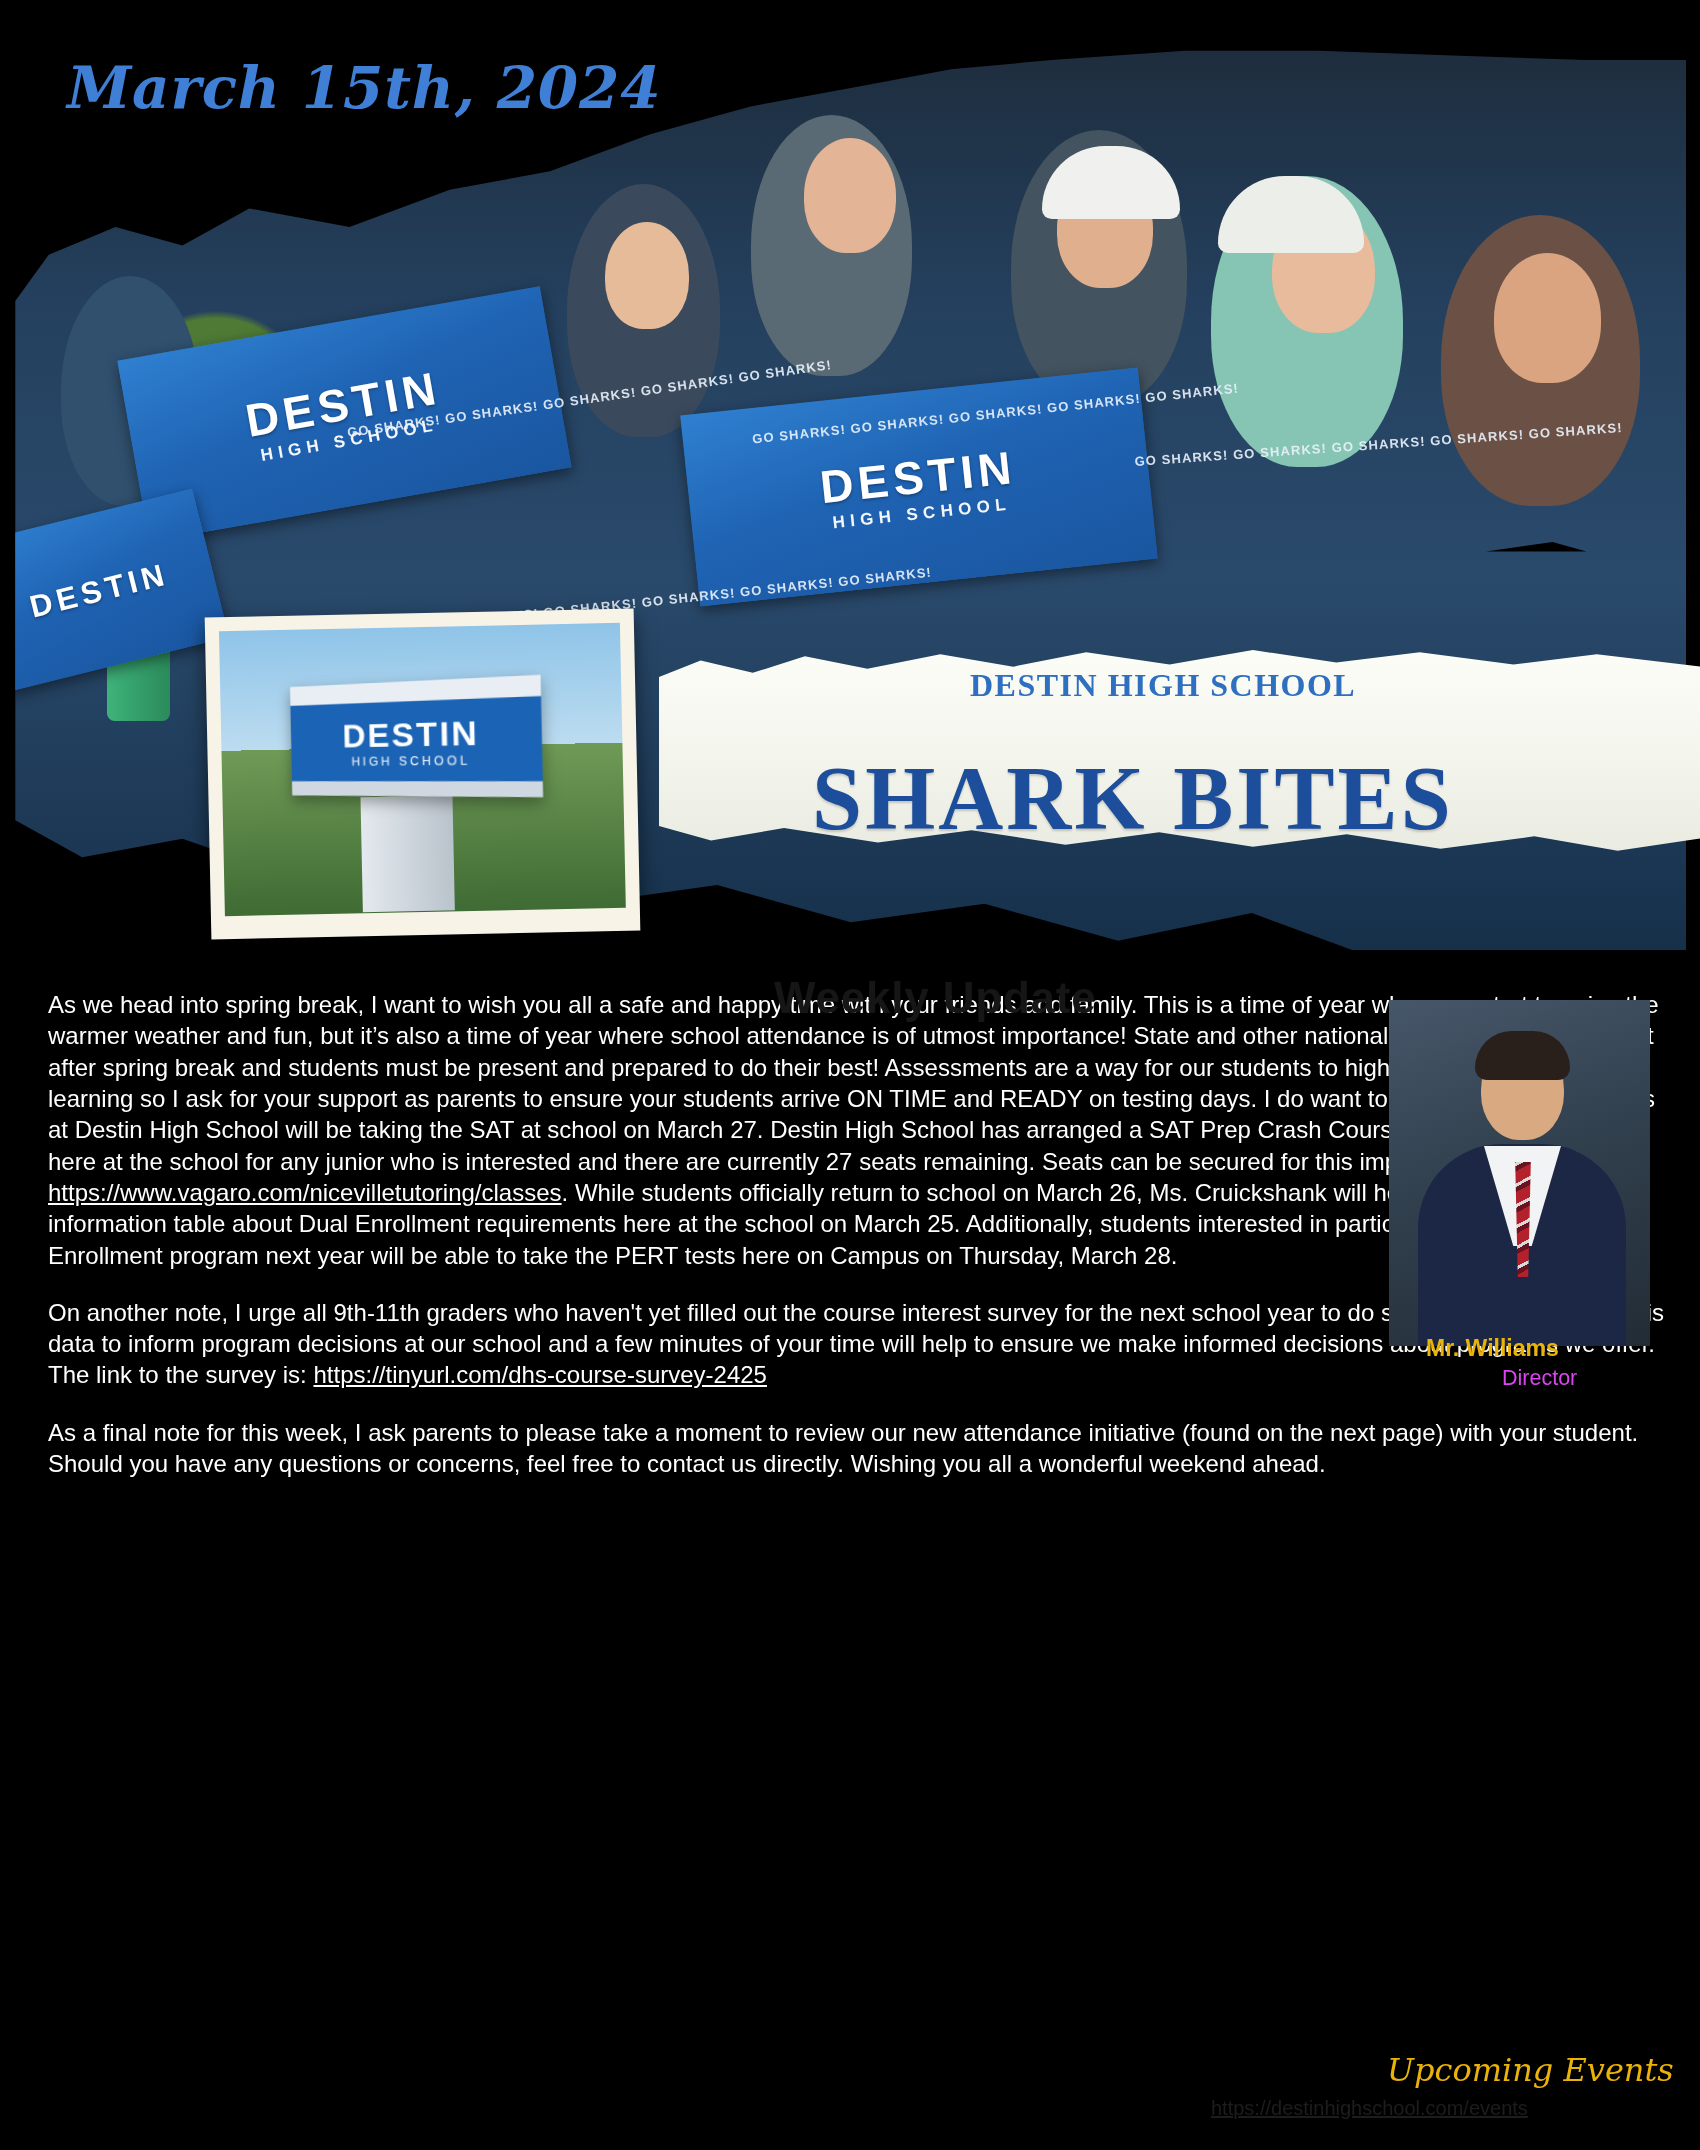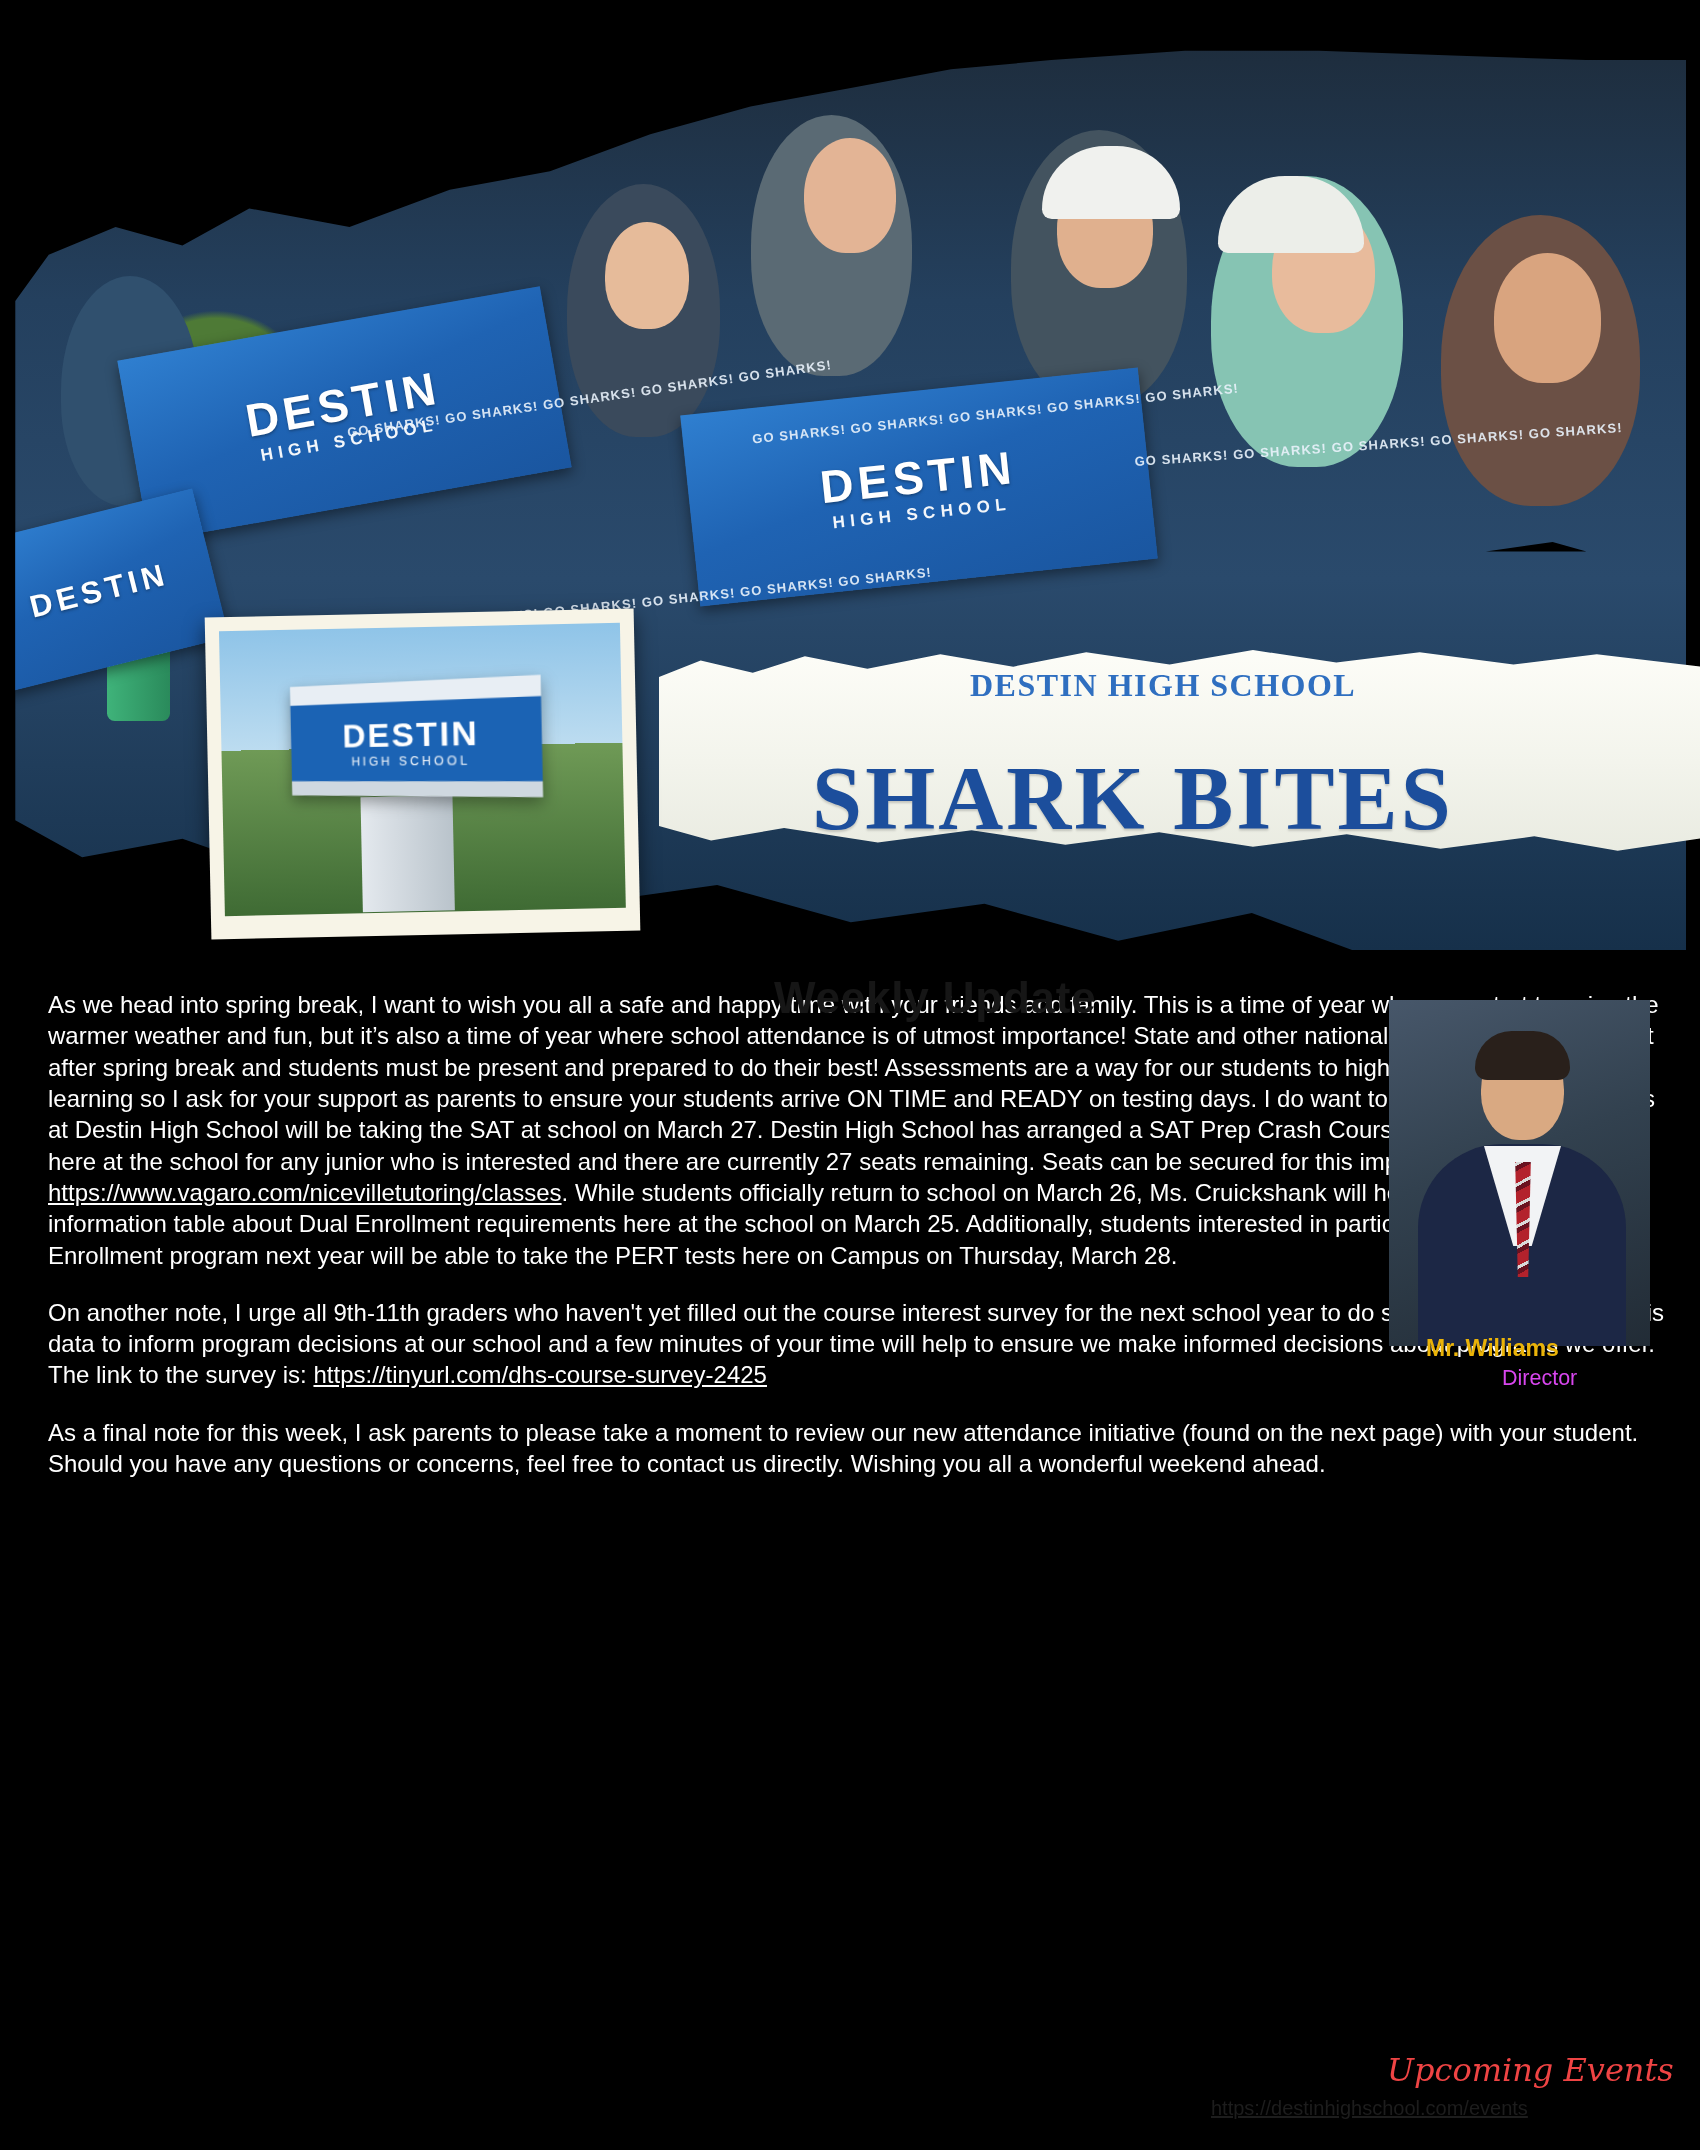--- a/index.html
+++ b/index.html
@@ -248,21 +248,21 @@
     z-index: 21;
   }
 
   
   #footer-script {
     position: absolute;
     left: 1387px; top: 2051px;
     font-family: "DejaVu Serif", serif;
     font-style: italic;
     font-size: 32px;
-    color: #ef4444;
+    color: #eab308;
   }
   #footer-url {
     position: absolute;
     left: 1211px; top: 2097px;
     font-size: 20px;
     color: #1d1d1d;
     text-decoration: underline;
   }
 </style>
 </head>
@@ -301,20 +301,21 @@
     <div class="pennant" style="left:-31px; top:491px; width:230px; height:153px; transform:rotate(-14deg); flex-direction:column;">
       <span class="p-title" style="font-size:31px;">DESTIN</span>
     </div>
 
     <div class="gs-strip" style="left:330px; top:368px; transform:rotate(-8deg);">GO SHARKS!   GO SHARKS!   GO SHARKS!   GO SHARKS!   GO SHARKS!</div>
     <div class="gs-strip" style="left:736px; top:383px; transform:rotate(-6deg);">GO SHARKS!   GO SHARKS!   GO SHARKS!   GO SHARKS!   GO SHARKS!</div>
     <div class="gs-strip" style="left:429px; top:567px; transform:rotate(-6deg);">GO SHARKS!   GO SHARKS!   GO SHARKS!   GO SHARKS!   GO SHARKS!</div>
     <div class="gs-strip" style="left:1119px; top:414px; transform:rotate(-4deg);">GO SHARKS!   GO SHARKS!   GO SHARKS!   GO SHARKS!   GO SHARKS!</div>
   </div>
 
+  <div id="date-line">March 15th, 2024</div>
 
   <div id="masthead"></div>
   <div id="mast-school">DESTIN HIGH SCHOOL</div>
   <div id="mast-title">SHARK BITES</div>
 
   <div id="polaroid">
     <div class="ph">
       <div class="sign-pole"></div>
       <div class="sign-box">
         <div style="text-align:center;">

